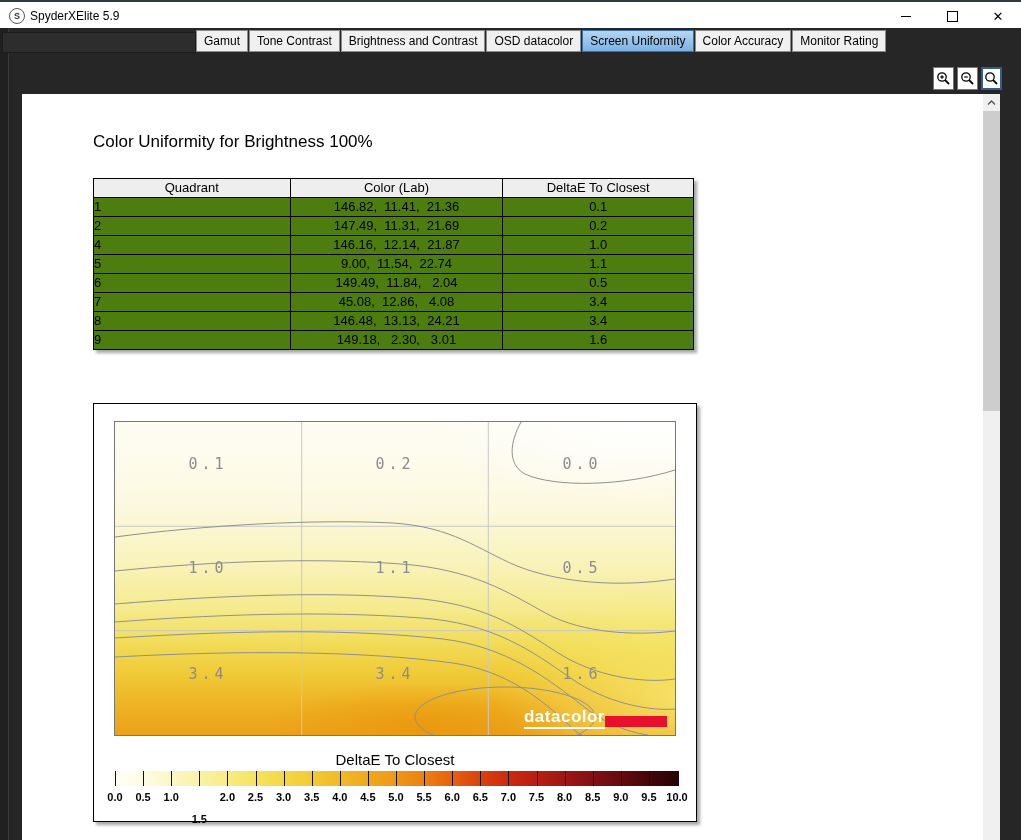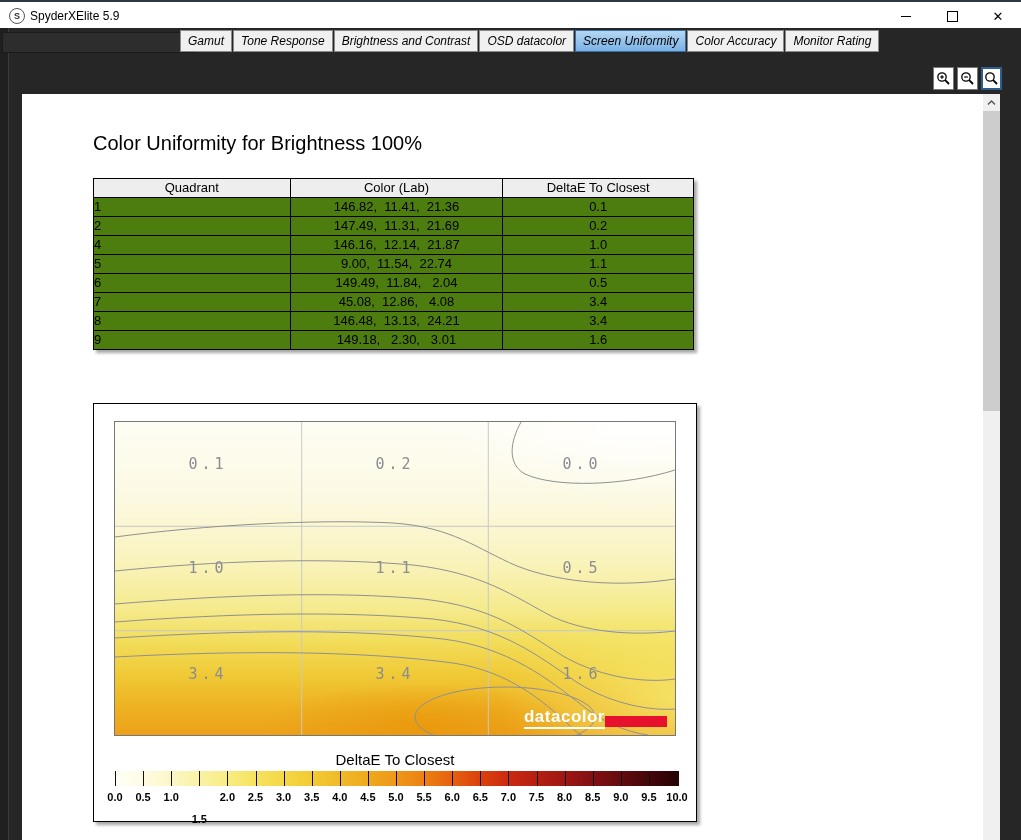--- a/index.html
+++ b/index.html
@@ -16,33 +16,33 @@
   .win-btn{width:46px;height:28px;display:flex;align-items:center;justify-content:center;}
   .glyph-min{width:10px;height:1px;background:#000;}
   .glyph-max{width:9px;height:9px;border:1px solid #000;}
   .glyph-close{font-size:13px;color:#000;line-height:1;}
 
   
   .app-bg{position:absolute;top:28px;left:0;right:0;bottom:0;background:#262626;}
   .left-strip{position:absolute;left:0;top:0;width:8px;bottom:0;background:#202020;border-right:1px solid #3a3a3a;}
   .tab-recess{position:absolute;left:2px;top:4px;width:192px;height:19px;background:#2d2d2d;border:1px solid #1b1b1b;}
 
-  .tabs{position:absolute;left:180px;top:2px;display:flex;font-style:italic;}
+  .tabs{position:absolute;left:196px;top:2px;display:flex;}
   .tab{height:20px;line-height:20px;padding:0 7px;background:#f0f0f0;border:1px solid #8a8a8a;
        margin-right:1px;font-size:12px;color:#000;white-space:nowrap;cursor:default;}
   .tab.selected{background:linear-gradient(var(--sel-top,#b5d7f3),var(--sel-bottom,#7ab2e5));border-color:#3c6e9f;}
 
   .zoom-toolbar{position:absolute;top:39px;right:19px;display:flex;gap:3px;}
   .zbtn{width:21px;height:23px;background:#fff;border:1px solid #777;box-sizing:border-box;
         display:flex;align-items:center;justify-content:center;}
   .zbtn.selected{border:2px solid #2d5f8e;}
 
   
   .page{position:absolute;left:22px;top:66px;width:978px;height:746px;background:#fff;}
-  .page-title{position:absolute;left:71px;top:38px;font-size:20px;color:#000;}
+  .page-title{position:absolute;left:71px;top:38px;font-size:17px;color:#000;}
 
   
   .scrollbar{position:absolute;top:0;right:0;width:17px;height:100%;background:#f0f0f0;}
   .sb-arrow{position:absolute;top:0;left:0;width:17px;height:17px;display:flex;align-items:center;justify-content:center;}
   .sb-thumb{position:absolute;top:17px;left:0;width:17px;height:300px;background:#cdcdcd;}
 
   
   table.data{position:absolute;left:71px;top:84px;width:601px;border-collapse:collapse;
              font-size:13px;box-shadow:3px 3px 3px rgba(0,0,0,.35);background:#4d7c0f;}
   table.data th,table.data td{border:1px solid #000;height:18px;line-height:18px;padding:0;}
@@ -92,21 +92,21 @@
           <span class="glyph-close">✕</span>
         </div>
     </div>
   </div>
 
   <div class="app-bg">
     <div class="left-strip"></div>
     <div class="tab-recess"></div>
     <div class="tabs" id="tabs">
         <div class="tab">Gamut</div>
-        <div class="tab">Tone Response</div>
+        <div class="tab">Tone Contrast</div>
         <div class="tab">Brightness and Contrast</div>
         <div class="tab">OSD datacolor</div>
         <div class="tab selected">Screen Uniformity</div>
         <div class="tab">Color Accuracy</div>
         <div class="tab">Monitor Rating</div>
       </div>
 
     <div class="zoom-toolbar">
       <div class="zbtn">
         <svg width="15" height="15">

